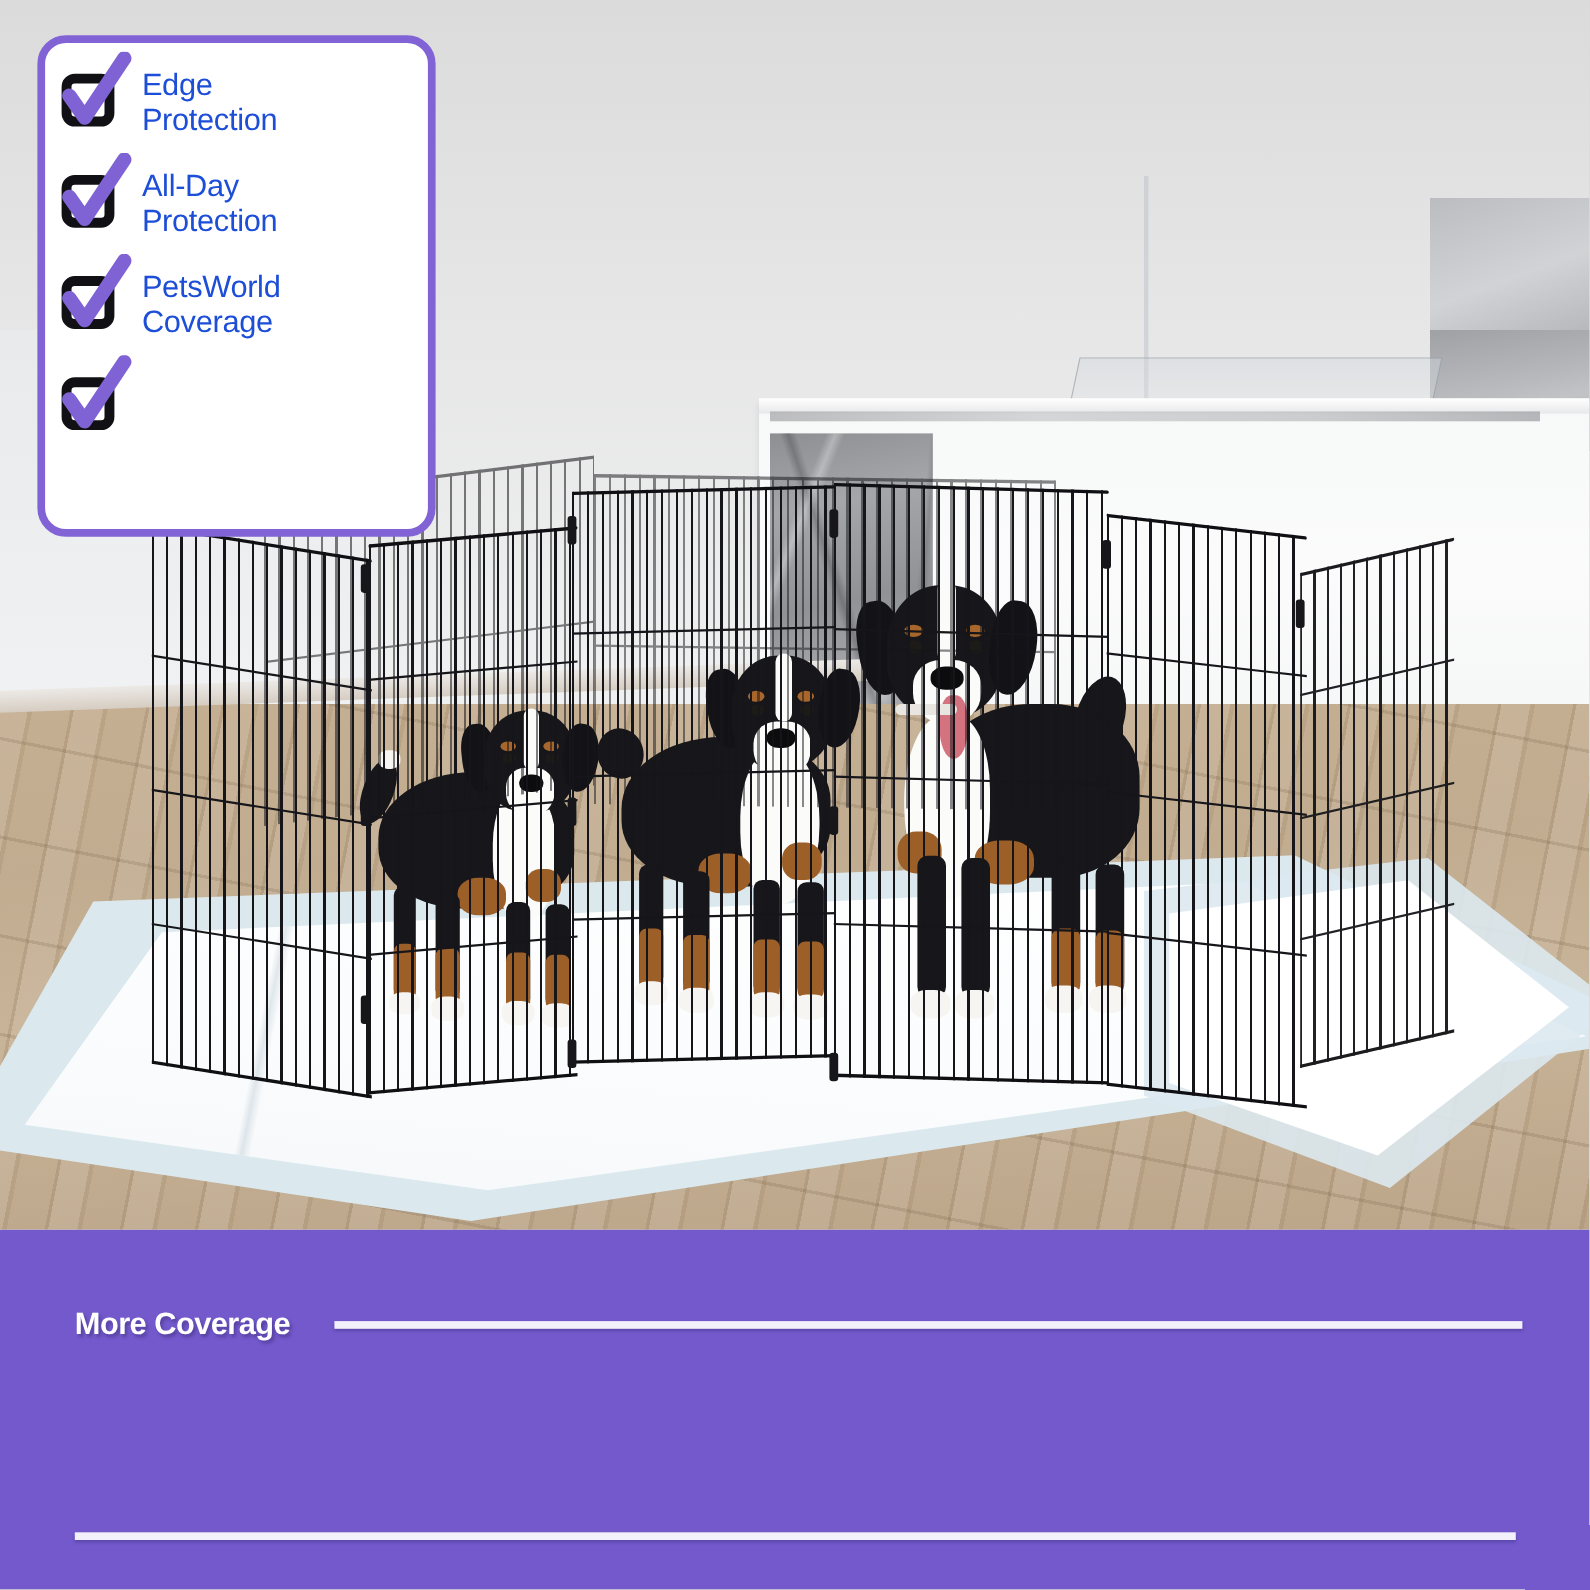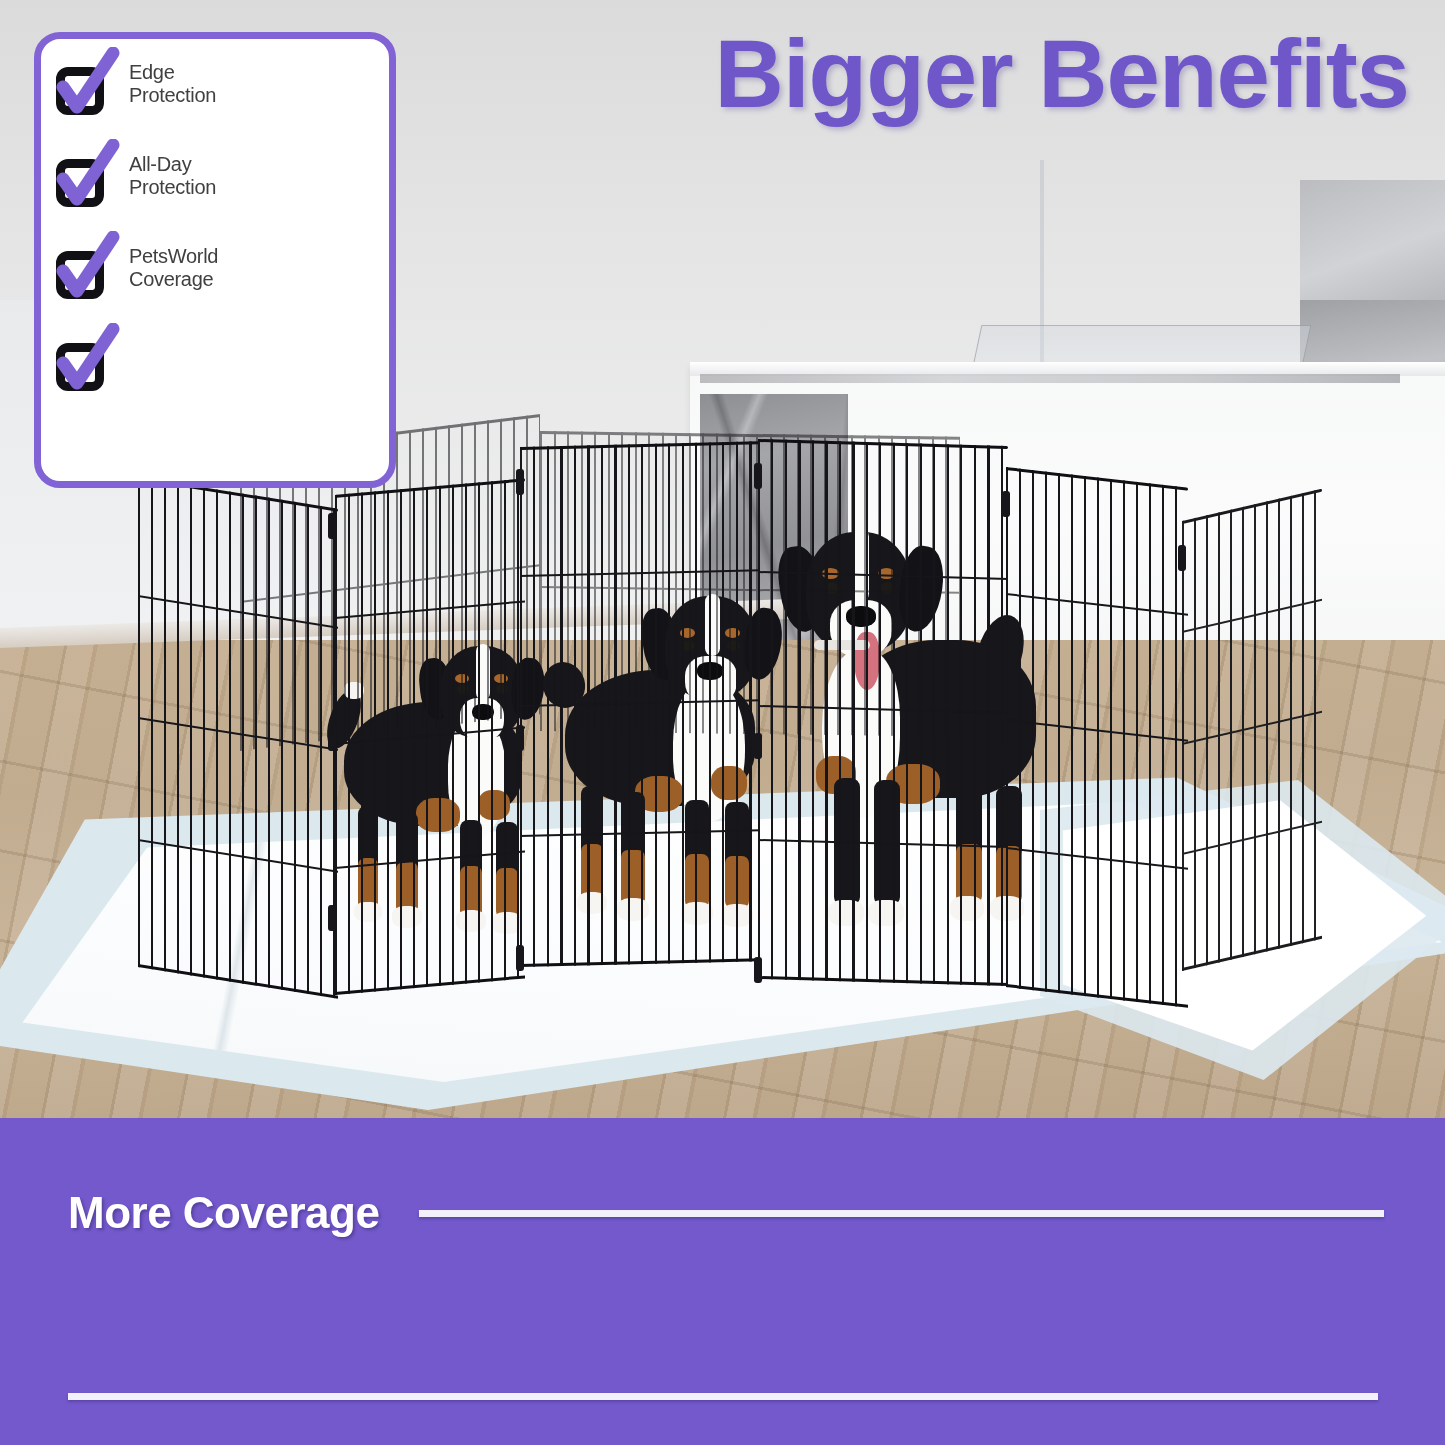--- a/index.html
+++ b/index.html
@@ -120,21 +120,21 @@
     position:absolute; left:34px; top:32px; width:362px; height:456px;
     background:#ffffff; border:7px solid #8163d6; border-radius:26px;
     padding:16px 14px 10px 12px; z-index:40;
   }
   .feat-list { display:flex; flex-direction:column; gap:8px; }
   .feat-row { display:flex; align-items:flex-start; gap:14px; min-height:84px; }
   .cbox { position:relative; width:62px; height:58px; flex:0 0 62px; margin-top:6px; }
   .cbox .sq { position:absolute; left:3px; top:6px; width:48px; height:48px;
               border:9px solid #111014; border-radius:12px; box-sizing:border-box; }
   .cbox .tick { position:absolute; left:-4px; top:-14px; width:72px; height:74px; }
-  .feat-text { font-size:20px; line-height:1.14; color:#404040; letter-spacing:-0.3px; padding-top:6px;
+  .feat-text { font-size:28px; line-height:1.14; color:#1d4ed8; letter-spacing:-0.3px; padding-top:6px;
                font-family:"Liberation Sans", sans-serif; }
 
   
   .headline { position:absolute; right:36px; top:28px; text-align:right; z-index:35;
               color:#6f56c9; font-weight:bold; line-height:0.96; letter-spacing:-1px; }
   .headline .l1 { font-size:96px; display:block; text-shadow:3px 3px 5px rgba(90,75,150,.30); }
   .headline .l2 { font-size:96px; display:block; text-shadow:3px 3px 5px rgba(90,75,150,.30); }
 
   
   .logo { position:absolute; left:1164px; top:1044px; width:252px; height:54px;
@@ -143,21 +143,21 @@
           box-shadow:0 1px 3px rgba(0,0,0,.22); }
   .logo-text { font-family:"Liberation Serif", serif; font-weight:bold; font-size:34px;
                color:#e8463f; letter-spacing:-0.5px; text-shadow:1px 1px 0 rgba(120,30,25,.35); }
   .logo-tm { font-family:"Liberation Sans", sans-serif; font-size:12px; color:#e8463f;
              vertical-align:super; margin-left:2px; font-weight:bold; }
 
   
   .banner { position:absolute; left:0; top:1118px; width:1445px; height:327px;
             background:#7359cc; z-index:45; overflow:hidden; }
   .banner-top { position:absolute; left:68px; top:70px; display:flex; align-items:center; width:1320px; }
-  .more-cov { color:#ffffff; font-size:44px; font-weight:bold; letter-spacing:-0.5px; white-space:nowrap;
+  .more-cov { color:#ffffff; font-size:28px; font-weight:bold; letter-spacing:-0.5px; white-space:nowrap;
               text-shadow:2px 2px 3px rgba(50,35,105,.45); }
   .rule { flex:1; height:7px; background:#f2f0fb; margin-left:40px; margin-right:4px;
           box-shadow:0 2px 3px rgba(50,35,105,.35); }
   .big-line { position:absolute; left:56px; top:122px; width:1340px;
               color:#f6d968; font-size:130px; font-weight:bold; letter-spacing:-2px;
               line-height:1; white-space:nowrap;
               text-shadow:4px 5px 5px rgba(58,40,112,.45); }
   .rule-bottom { position:absolute; left:68px; top:275px; width:1310px; height:7px; background:#f2f0fb;
               box-shadow:0 2px 3px rgba(50,35,105,.35); }
 </style>
@@ -374,21 +374,20 @@
       <div class="panel" style="left:420px; top:6px; width:420px; height:300px;
            transform:skewY(0.8deg); transform-origin:left top; opacity:.5;">
         <div class="bars" style="background-image:repeating-linear-gradient(90deg,#15151a 0px,#15151a 2px,transparent 2px,transparent 13.5px);"></div>
         <div class="top-rail"></div>
         <div class="rail" style="top:155px;"></div>
       </div>
     </div>
 
 
     <div class="headline">
-      <span class="l2">Bigger Benefits</span>
     </div>
 
     <div class="feature-card">
       <div class="feat-list">
 
         <div class="feat-row">
           <div class="cbox">
             <div class="sq"></div>
             <svg class="tick" viewBox="0 0 72 74">
               <path d="M14 40 L28 60 L64 6" fill="none" stroke="#7f63d4" stroke-width="13" stroke-linecap="round" stroke-linejoin="round"></path>

